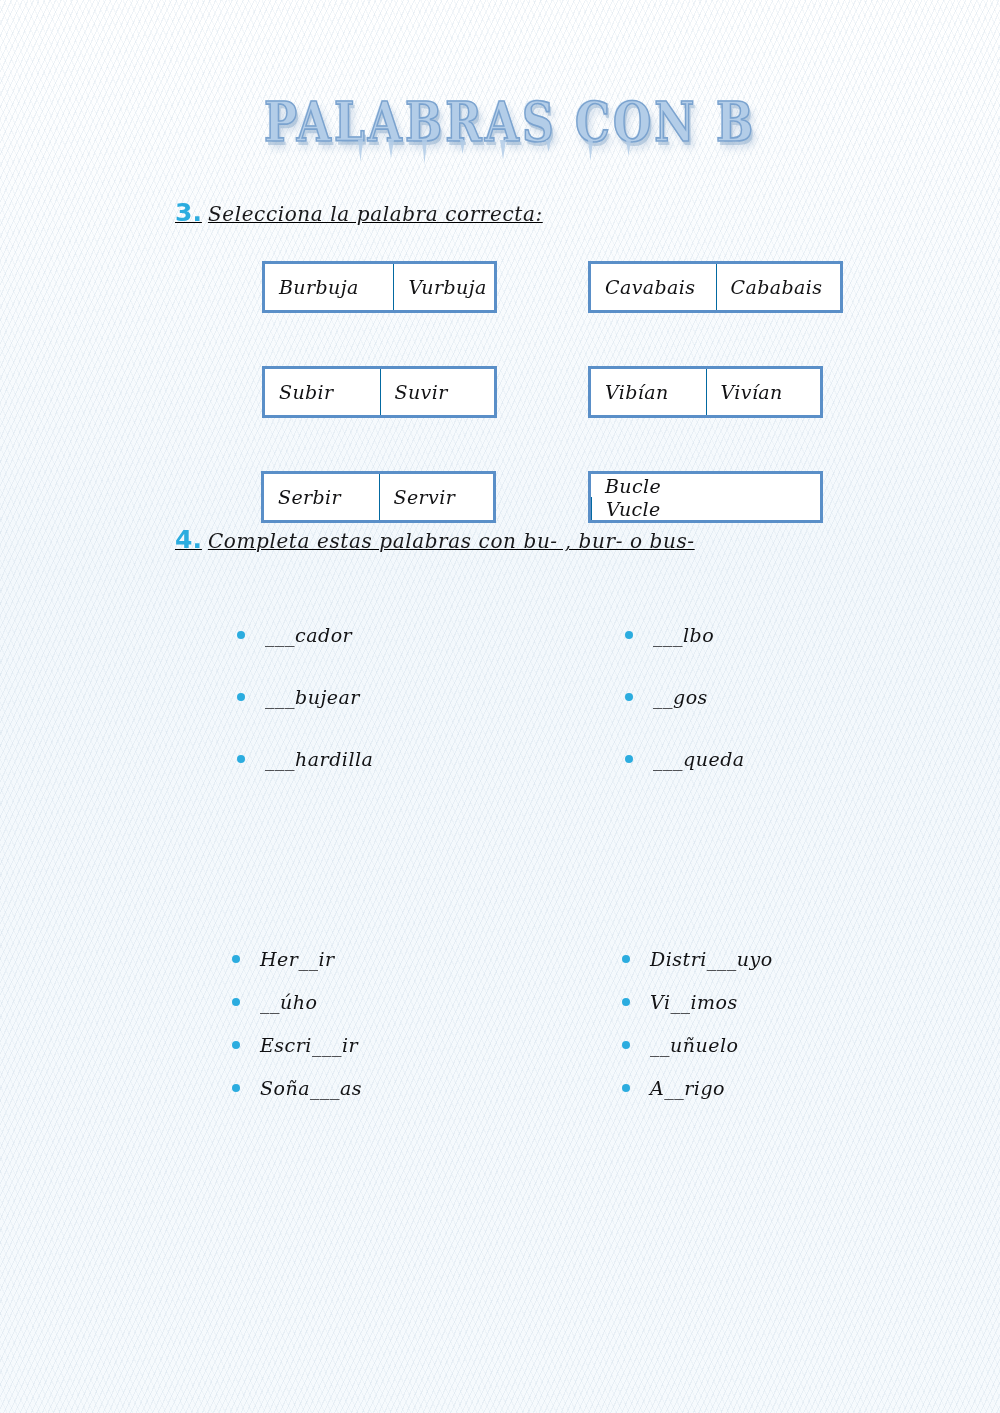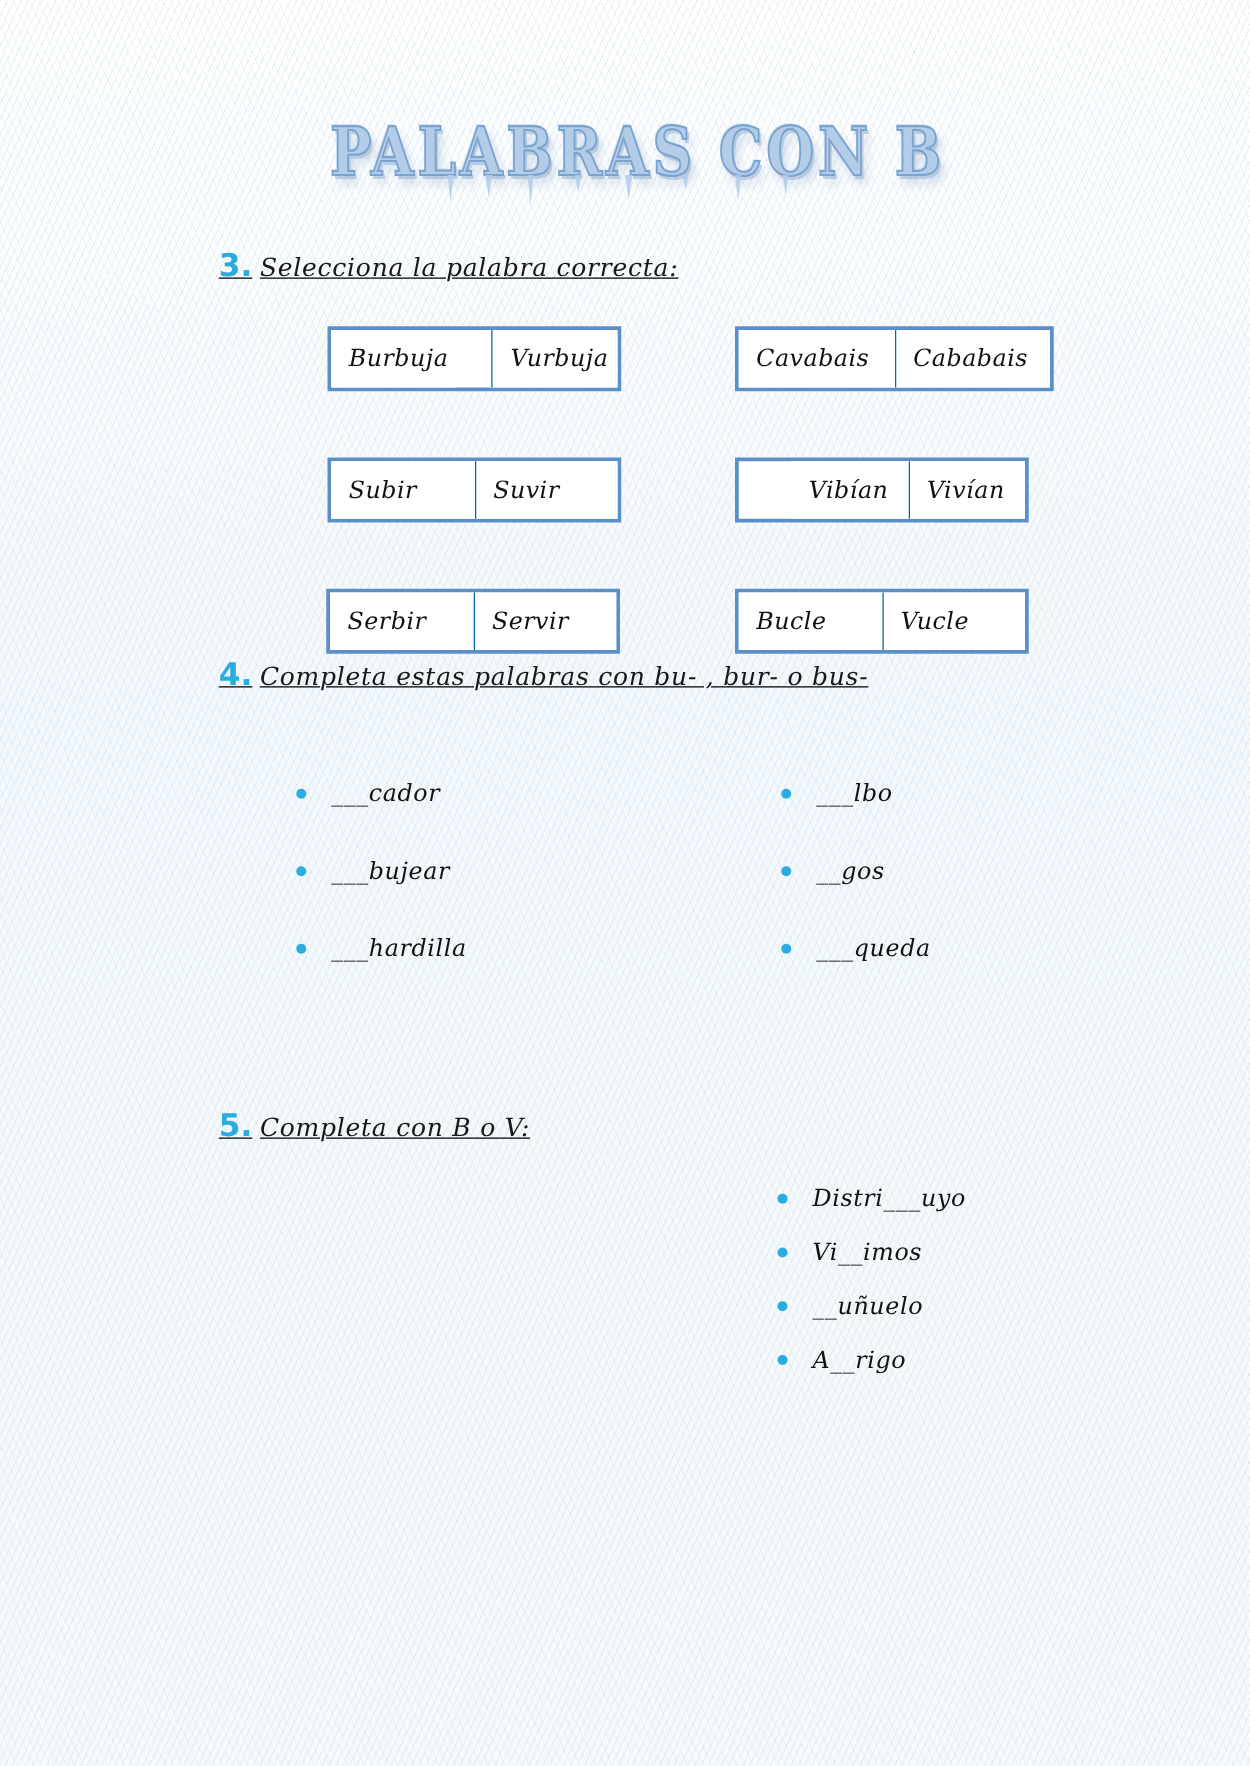--- a/index.html
+++ b/index.html
@@ -182,30 +182,30 @@
   </div>
   <div class="pair-box" style="left:588px; top:261px; width:255px;">
     <div class="cell">Cavabais</div>
     <div class="cell">Cababais</div>
   </div>
 
   <div class="pair-box" style="left:262px; top:366px; width:235px;">
     <div class="cell">Subir</div>
     <div class="cell">Suvir</div>
   </div>
-  <div class="pair-box" style="left:588px; top:366px; width:235px;padding-left:42px;">
+  <div class="pair-box" style="left:588px; top:366px; width:235px;">
     <div class="cell">Vibían</div>
     <div class="cell">Vivían</div>
   </div>
 
   <div class="pair-box" style="left:261px; top:471px; width:235px;">
     <div class="cell">Serbir</div>
     <div class="cell">Servir</div>
   </div>
-  <div class="pair-box" style="left:588px; top:471px; width:235px;">
+  <div class="pair-box" style="left:588px; top:471px; width:235px;flex-direction:column;">
     <div class="cell">Bucle</div>
     <div class="cell">Vucle</div>
   </div>
 
   <div class="section-head" style="left:175px; top:527px;">
     <span class="q-num">4.</span><span class="q-text">Completa estas palabras con bu- , bur- o bus-</span>
   </div>
 
   <ul class="blist wide" style="left:235px; top:624px;">
     <li>
@@ -230,24 +230,39 @@
     <li>
       <span class="dot"></span>
       <span>__gos</span>
     </li>
     <li>
       <span class="dot"></span>
       <span>___queda</span>
     </li>
   </ul>
 
-  <div class="section-head" style="left:175px; top:888px;">
-    <span class="q-num">5.</span><span class="q-text">Completa con B o V:</span>
-  </div>
-
+
+  <ul class="blist tight" style="left:230px; top:948px;">
+    <li>
+      <span class="dot"></span>
+      <span>Her__ir</span>
+    </li>
+    <li>
+      <span class="dot"></span>
+      <span>__úho</span>
+    </li>
+    <li>
+      <span class="dot"></span>
+      <span>Escri___ir</span>
+    </li>
+    <li>
+      <span class="dot"></span>
+      <span>Soña___as</span>
+    </li>
+  </ul>
 
   <ul class="blist tight" style="left:620px; top:948px;">
     <li>
       <span class="dot"></span>
       <span>Distri___uyo</span>
     </li>
     <li>
       <span class="dot"></span>
       <span>Vi__imos</span>
     </li>

